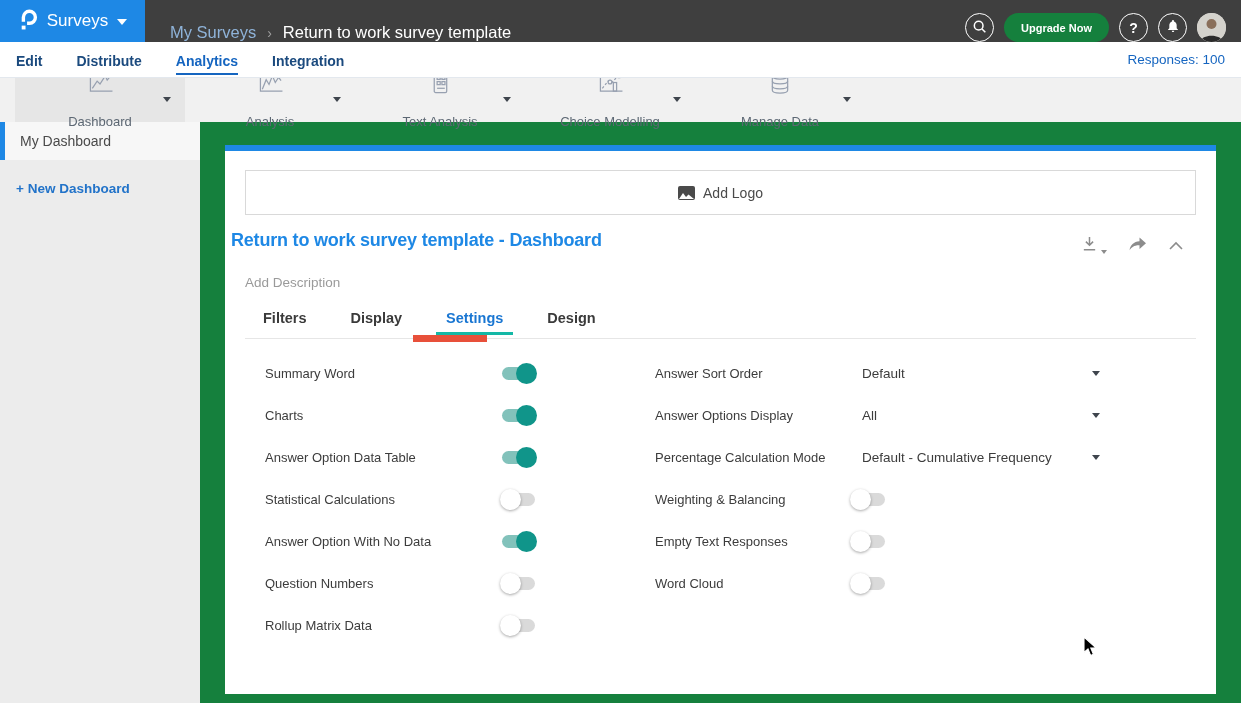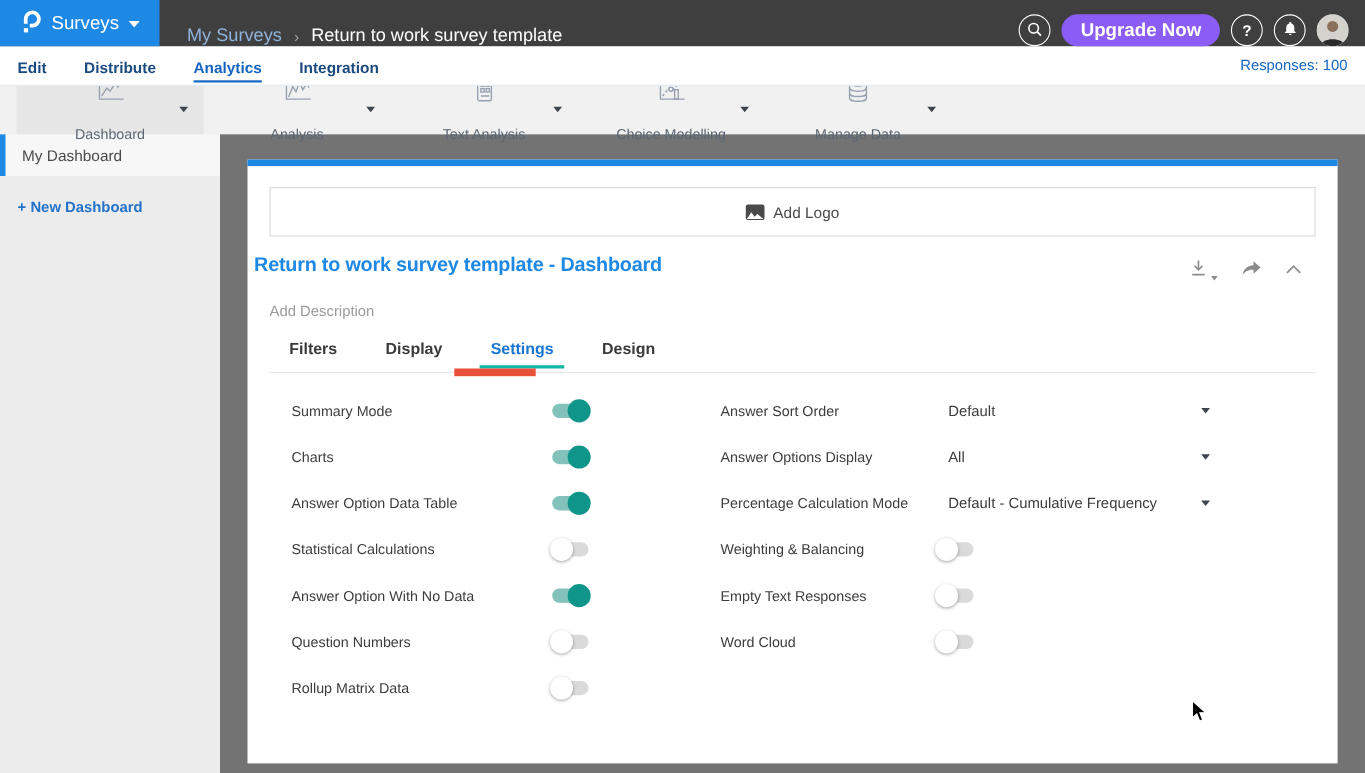--- a/index.html
+++ b/index.html
@@ -16,22 +16,22 @@
   .caret-w{ width:0; height:0; border-left:5px solid transparent; border-right:5px solid transparent;
             border-top:6px solid #fff; margin-top:2px; }
   .breadcrumb{ margin-left:25px; font-size:16.5px; display:flex; align-items:center; }
   .crumb-parent{ color:#8fb3d9; cursor:pointer; }
   .crumb-sep{ color:#9f9f9f; margin:0 11px; font-size:14px; }
   .crumb-current{ color:#ffffff; }
   .header-right{ margin-left:auto; display:flex; align-items:center; gap:10px; padding-right:15px; }
   .circle-btn{ width:29px; height:29px; border:1.5px solid #fff; border-radius:50%;
                display:flex; align-items:center; justify-content:center; color:#fff;
                font-size:14px; font-weight:bold; cursor:pointer; flex:none; }
-  .upgrade-btn{ height:29px; padding:0 17px; background:#8b5cf6; border-radius:15px; color:#fff;
-                font-weight:bold; font-size:17px; display:flex; align-items:center; cursor:pointer; }
+  .upgrade-btn{ height:29px; padding:0 17px; background:#15803d; border-radius:15px; color:#fff;
+                font-weight:bold; font-size:11px; display:flex; align-items:center; cursor:pointer; }
   .avatar{ width:29px; height:29px; border-radius:50%; overflow:hidden; background:#cbcbcb; cursor:pointer; }
 
   
   .nav{ position:absolute; top:42px; left:0; right:0; height:36px; background:#fff;
         display:flex; align-items:center; padding:0 16px; border-bottom:1px solid #e3e8ee; z-index:4;}
   .nav-item{ margin-right:34px; font-size:14px; font-weight:bold; color:#1b4a7e; cursor:pointer;
              padding:8px 0 6px; }
   .nav-item.active{ color:#1565c0; border-bottom:2px solid #1565c0; padding-bottom:4px; }
   .responses{ margin-left:auto; color:#1565c0; font-size:13.5px; }
 
@@ -48,21 +48,21 @@
                border-top:5.5px solid #3f454d; }
   .tool svg{ stroke:#97a0b0; fill:none; stroke-width:1.3; }
 
   
   .sidebar{ position:absolute; top:122px; left:0; width:200px; bottom:0; background:#ececec; }
   .sb-active{ height:38px; background:#f7f7f7; border-left:5px solid #1e88e5; display:flex;
               align-items:center; padding-left:15px; color:#4a4a4a; font-size:14px; cursor:pointer; }
   .sb-new{ margin:21px 0 0 16px; color:#2273c9; font-size:13.5px; font-weight:bold; cursor:pointer; }
 
   
-  .main-bg{ position:absolute; top:122px; left:200px; right:0; bottom:0; background:#737373;text-decoration:underline; }
+  .main-bg{ position:absolute; top:122px; left:200px; right:0; bottom:0; background:#15803d;text-decoration:underline; }
   .panel{ position:absolute; top:23px; left:25px; width:991px; bottom:9px; background:#fff; }
   .panel-topbar{ height:6px; background:#1e88e5; }
 
   .logo-box{ position:absolute; top:25px; left:20px; right:20px; height:45px;
              border:1px solid #d9d9d9; display:flex; align-items:center; justify-content:center;
              gap:8px; color:#4a4a4a; font-size:14px; cursor:pointer; }
   .img-icon{ width:17px; height:14px; background:#4a4a4a; border-radius:2px; position:relative; overflow:hidden;}
   .img-icon svg{ position:absolute; bottom:1px; left:1px; }
 
   .page-title{ position:absolute; top:85px; left:6px; font-size:18px; font-weight:bold;
@@ -283,21 +283,21 @@
         <div class="tab">Filters</div>
         <div class="tab">Display</div>
         <div class="tab active">Settings</div>
         <div class="tab">Design</div>
       </div>
       <div class="tabs-divider"></div>
       <div class="red-annotation"></div>
 
       <div class="settings-left">
         <div class="srow">
-          <span class="lbl">Summary Mode</span>
+          <span class="lbl">Summary Word</span>
           <div class="toggle on">
               <div class="knob"></div>
             </div>
         </div>
         <div class="srow">
           <span class="lbl">Charts</span>
           <div class="toggle on">
               <div class="knob"></div>
             </div>
         </div>

